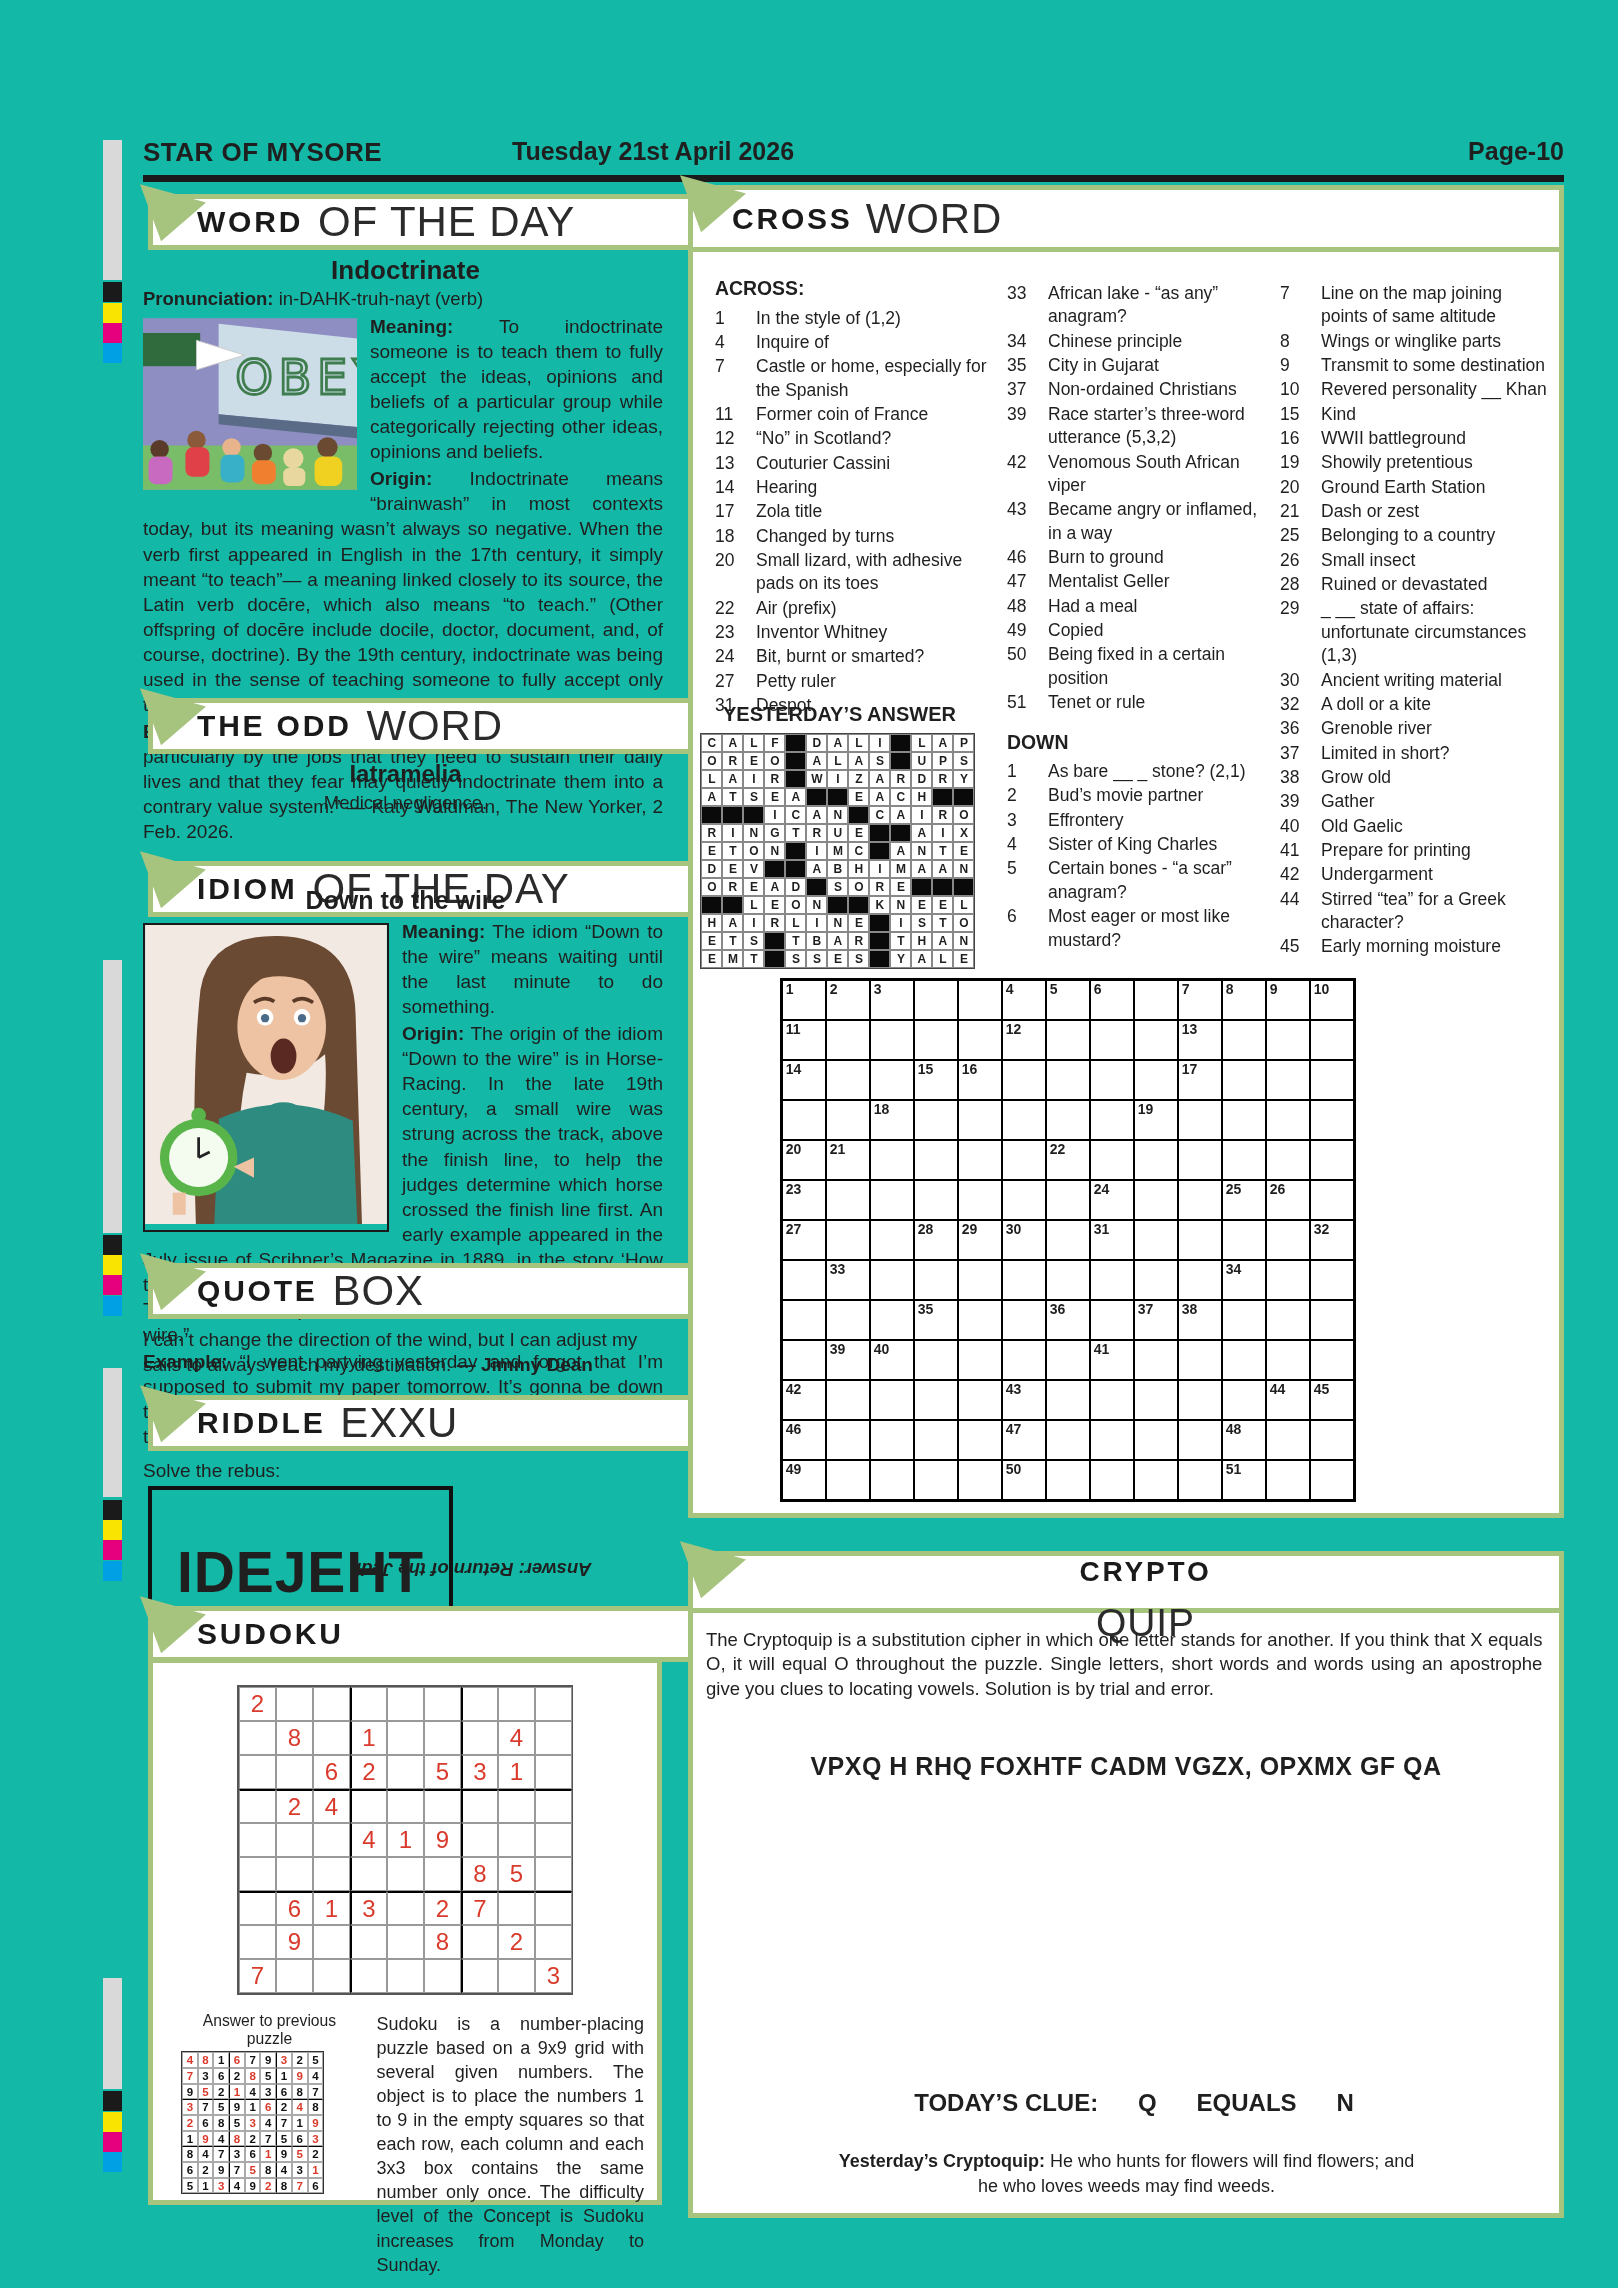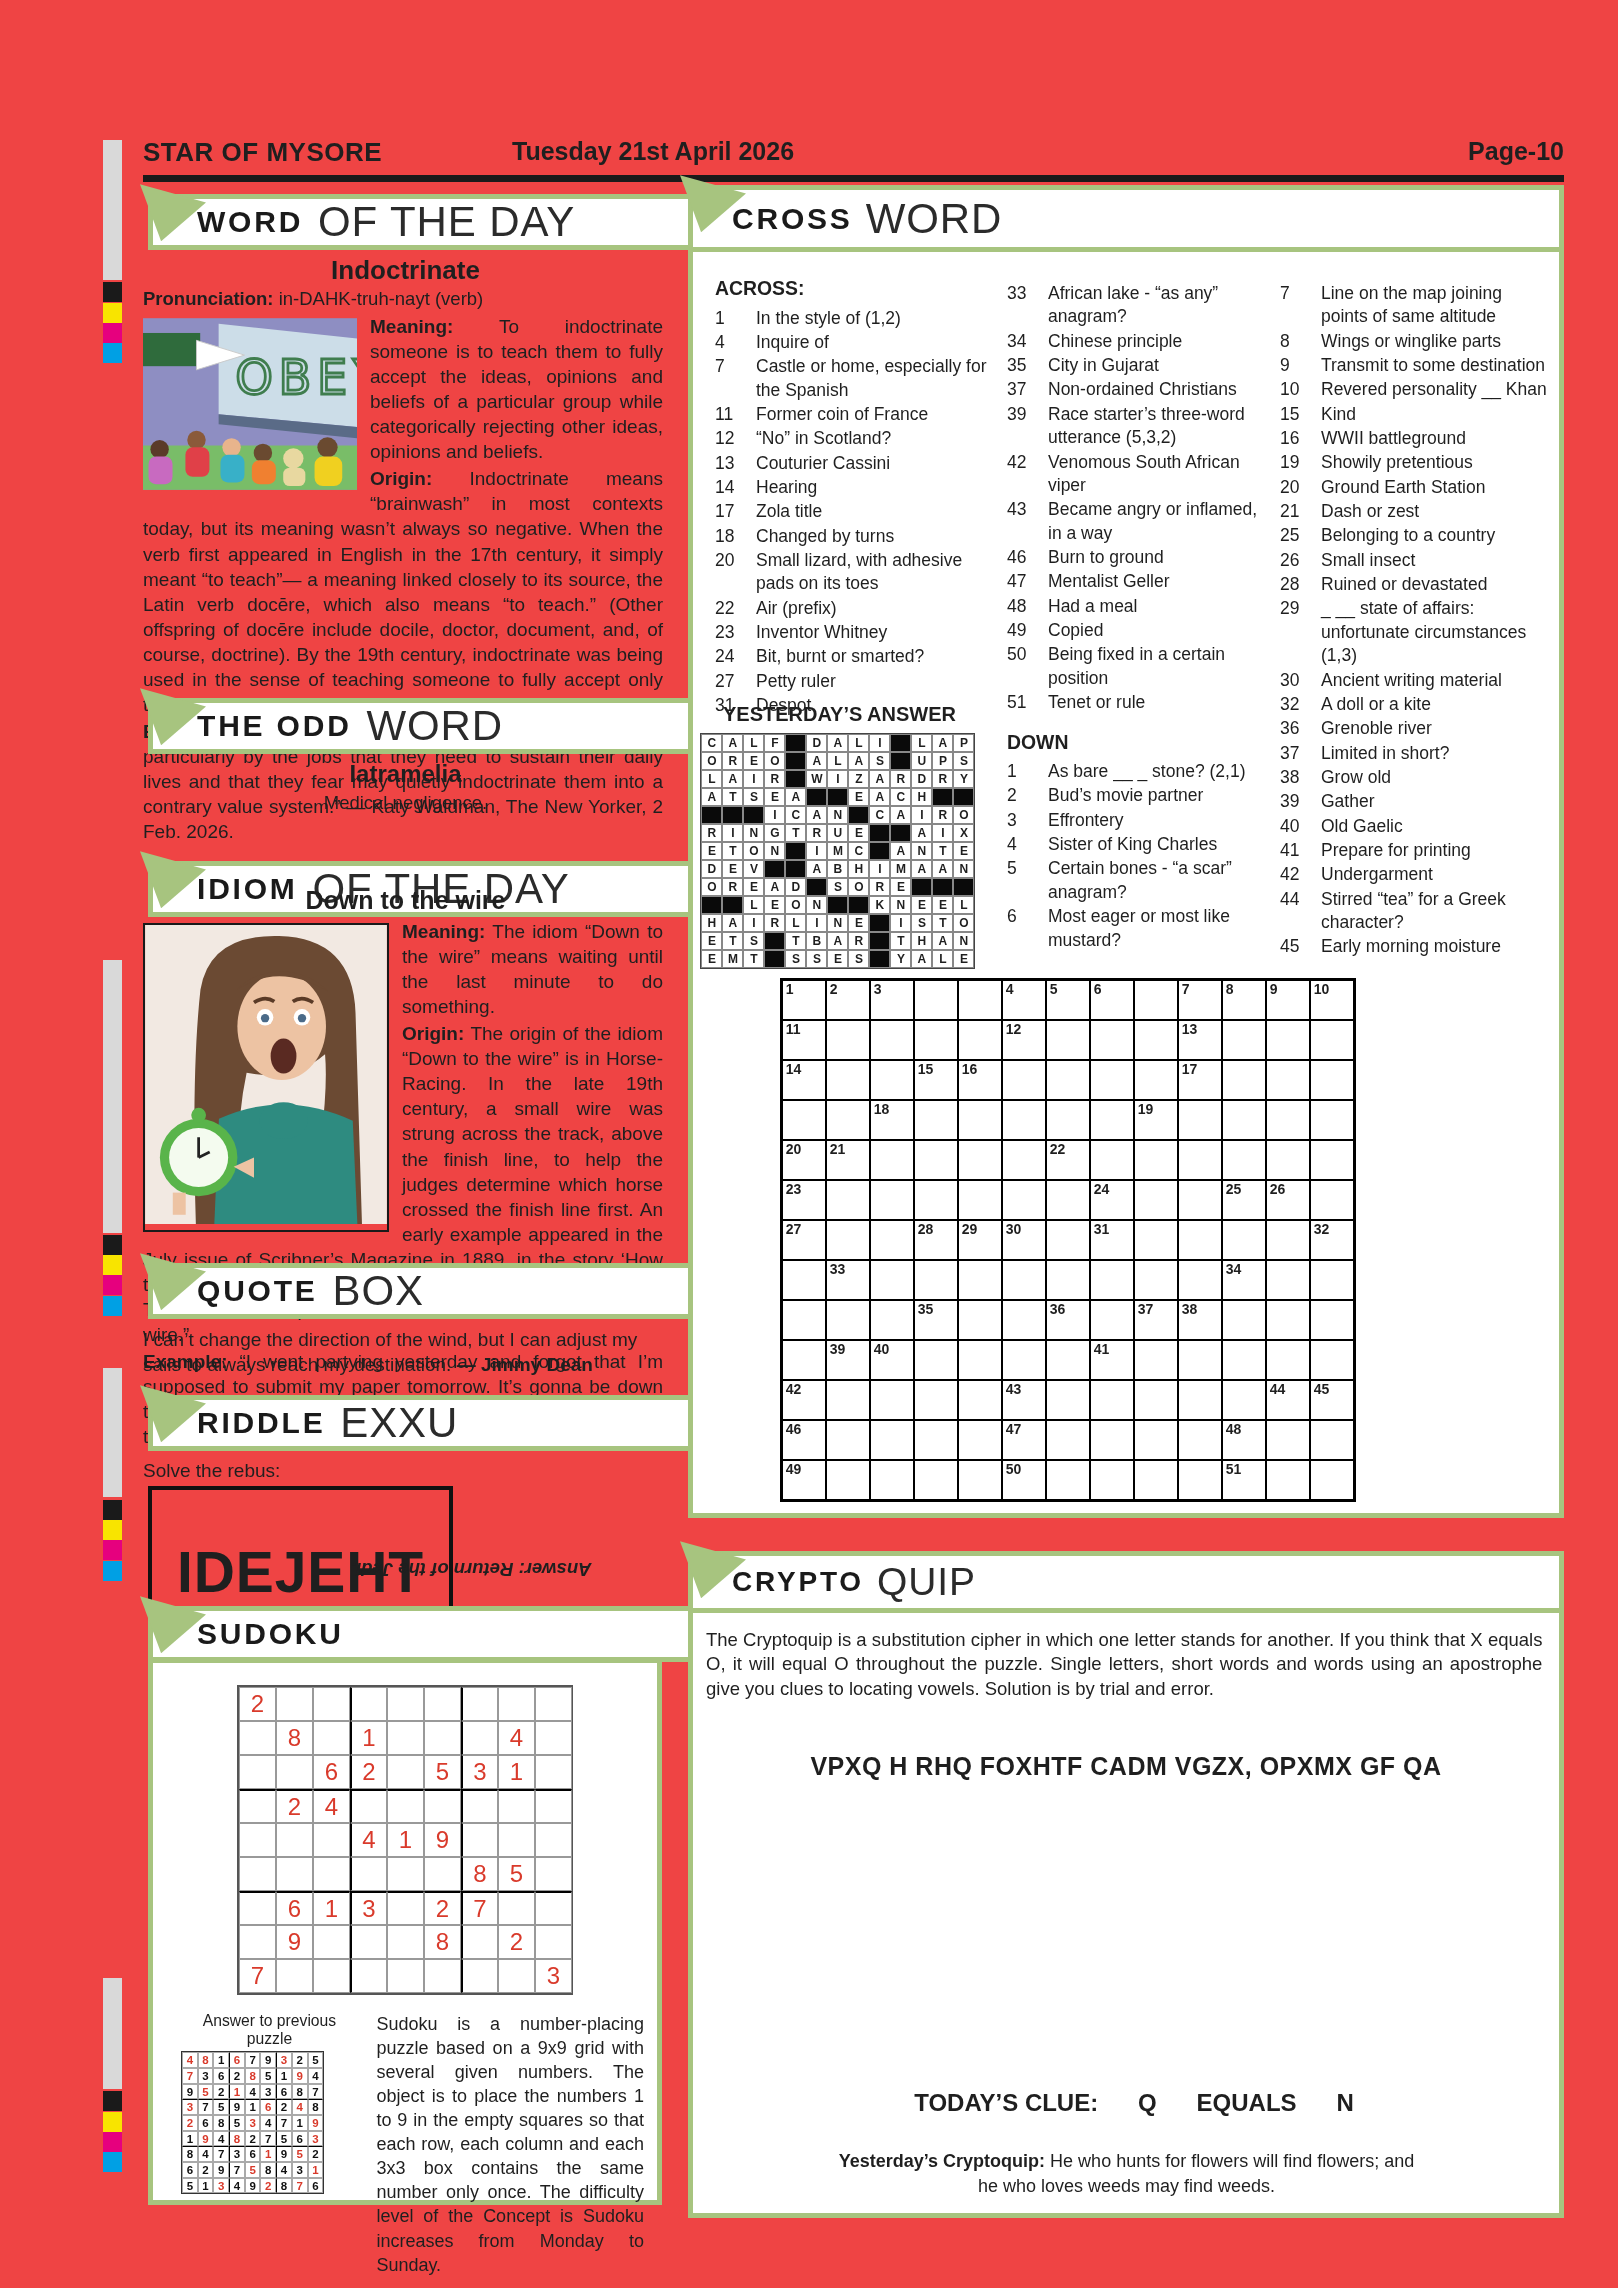--- a/index.html
+++ b/index.html
@@ -1,17 +1,17 @@
 <!DOCTYPE html>
 <html style="font-size:14.8px"><head>
 <meta charset="utf-8">
 <style>
   html,body{margin:0;padding:0;background:#ffffff;}
   body{width:1619px;height:2289px;position:relative;font-family:"Liberation Sans",sans-serif;color:#1f1f1f;}
-  #page{position:absolute;inset:0;overflow:hidden;background:#ef4444;}
+  #page{position:absolute;inset:0;overflow:hidden;background:#14b8a6;}
 
   
   .masthead{position:absolute;top:137px;left:143px;width:1421px;display:flex;align-items:baseline;}
   .mh-title{font-weight:bold;font-size:26px;letter-spacing:0.5px;}
   .mh-date{position:absolute;left:369px;font-weight:bold;font-size:25px;}
   .mh-page{position:absolute;right:0;font-weight:bold;font-size:25px;}
   .mh-rule{position:absolute;top:175px;left:143px;width:1421px;height:6.5px;background:#1a1a1a;}
 
   
   .reg{position:absolute;left:103px;width:18.5px;}
@@ -1124,21 +1124,21 @@
         <div class="cell">
           <span class="cnum">51</span>
         </div>
         <div class="cell"></div>
         <div class="cell"></div>
       </div>
   </div>
 
   <div class="big-box" style="top:1551px;height:657px;">
     <span class="flag"></span>
-    <div class="big-hdr" style="height:52px;">
+    <div class="big-hdr" style="height:52px;flex-direction:column;">
       <span class="hdr-bold" style="font-size:28px;">CRYPTO</span>
       <span class="hdr-light" style="font-size:39px;">QUIP</span>
     </div>
     <div class="cq-intro">The Cryptoquip is a substitution cipher in which one letter stands for another.  If you think that X equals O, it will equal O throughout the puzzle.  Single letters, short words and words using an apostrophe give you clues to locating vowels. Solution is by trial and error.</div>
     <div class="cq-line" style="top:196px;">VPXQ H RHQ FOXHTF CADM VGZX, OPXMX GF QA</div>
     <div class="cq-clue" style="top:533px;">
       <span>TODAY’S CLUE:</span>
       <span>Q</span>
       <span>EQUALS</span>
       <span>N</span>

